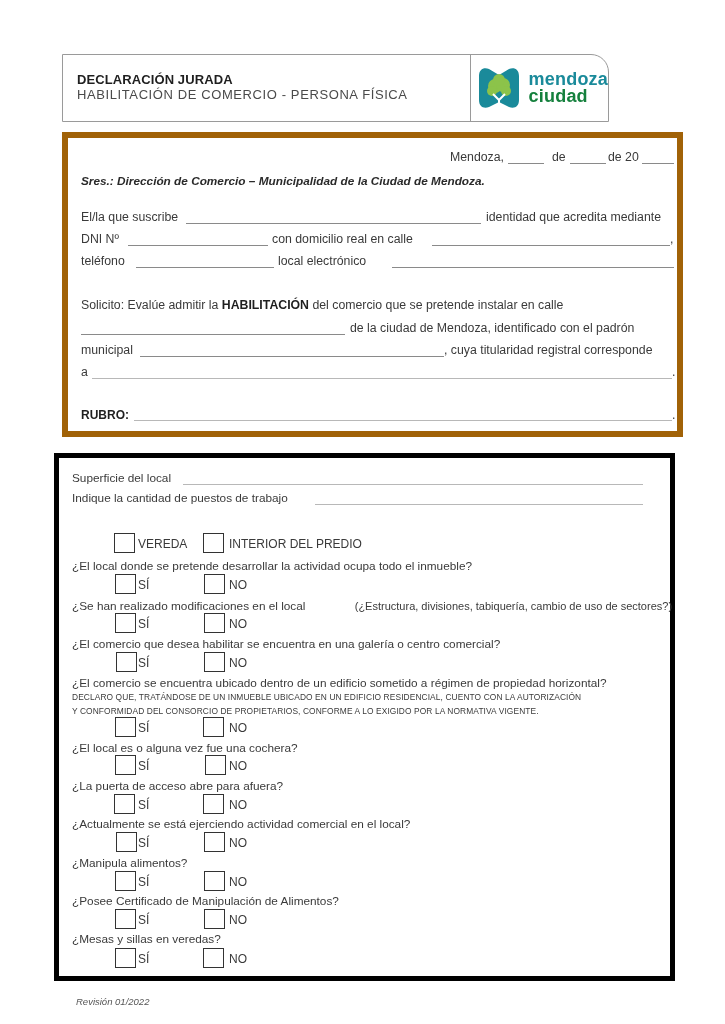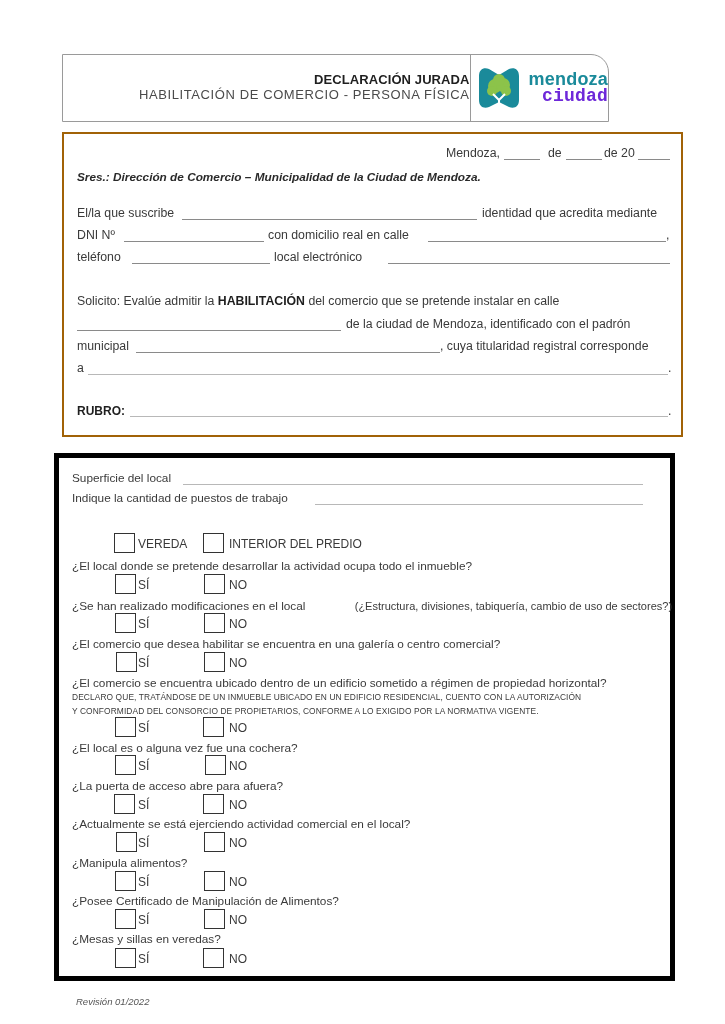--- a/index.html
+++ b/index.html
@@ -9,47 +9,46 @@
     color: #3a3a3a;
     overflow: hidden;
   }
   .page { position: relative; width: 725px; height: 1024px; }
 
   
   .header-box {
     position: absolute; left: 62px; top: 54px; width: 547px; height: 68px;
     border: 1px solid #9a9a9a; border-top-right-radius: 18px;
     display: flex;
-    text-align: right;
   }
   .header-left {
     width: 427px; border-right: 1px solid #9a9a9a;
     padding: 17px 0 0 14px;
   }
   .header-title {
     font-weight: bold; font-size: 13px; color: #1f1f1f; letter-spacing: 0.1px;
     line-height: 15px;
   }
   .header-subtitle {
     font-size: 13px; color: #4a4a4a; letter-spacing: 0.6px; line-height: 16px;
   }
   .header-right {
     flex: 1; display: flex; align-items: center; justify-content: center;
     padding-left: 4px;
   }
   .logo { display: flex; align-items: center; gap: 6px; }
   .logo-mark { width: 48px; height: 44px; }
   .logo-text { display: flex; flex-direction: column; line-height: 17px; }
   .logo-line1 { font-weight: bold; font-size: 18px; color: #1a8a9a; letter-spacing: 0.2px; }
-  .logo-line2 { font-weight: bold; font-size: 18px; color: #6d28d9; letter-spacing: 0.2px; font-family: Liberation Mono, monospace; }
+  .logo-line2 { font-weight: bold; font-size: 18px; color: #15803d; letter-spacing: 0.2px; }
 
   
   .box1 {
     position: absolute; left: 62px; top: 132px; width: 621px; height: 305px;
-    border: 2px solid #a16207;
+    border: 6px solid #a16207;
   }
   .box2 {
     position: absolute; left: 54px; top: 453px; width: 621px; height: 528px;
     border: 5px solid #000000;
   }
   .abs { position: absolute; white-space: nowrap; font-size: 12.3px; color: #3a3a3a; }
   .uline { position: absolute; border-bottom: 1px solid #8a8a8a; height: 0; }
   .uline.light { border-bottom-color: #b8b8b8; }
   .italic-bold { font-style: italic; font-weight: bold; color: #2a2a2a; }
   .bold { font-weight: bold; color: #1f1f1f; }

